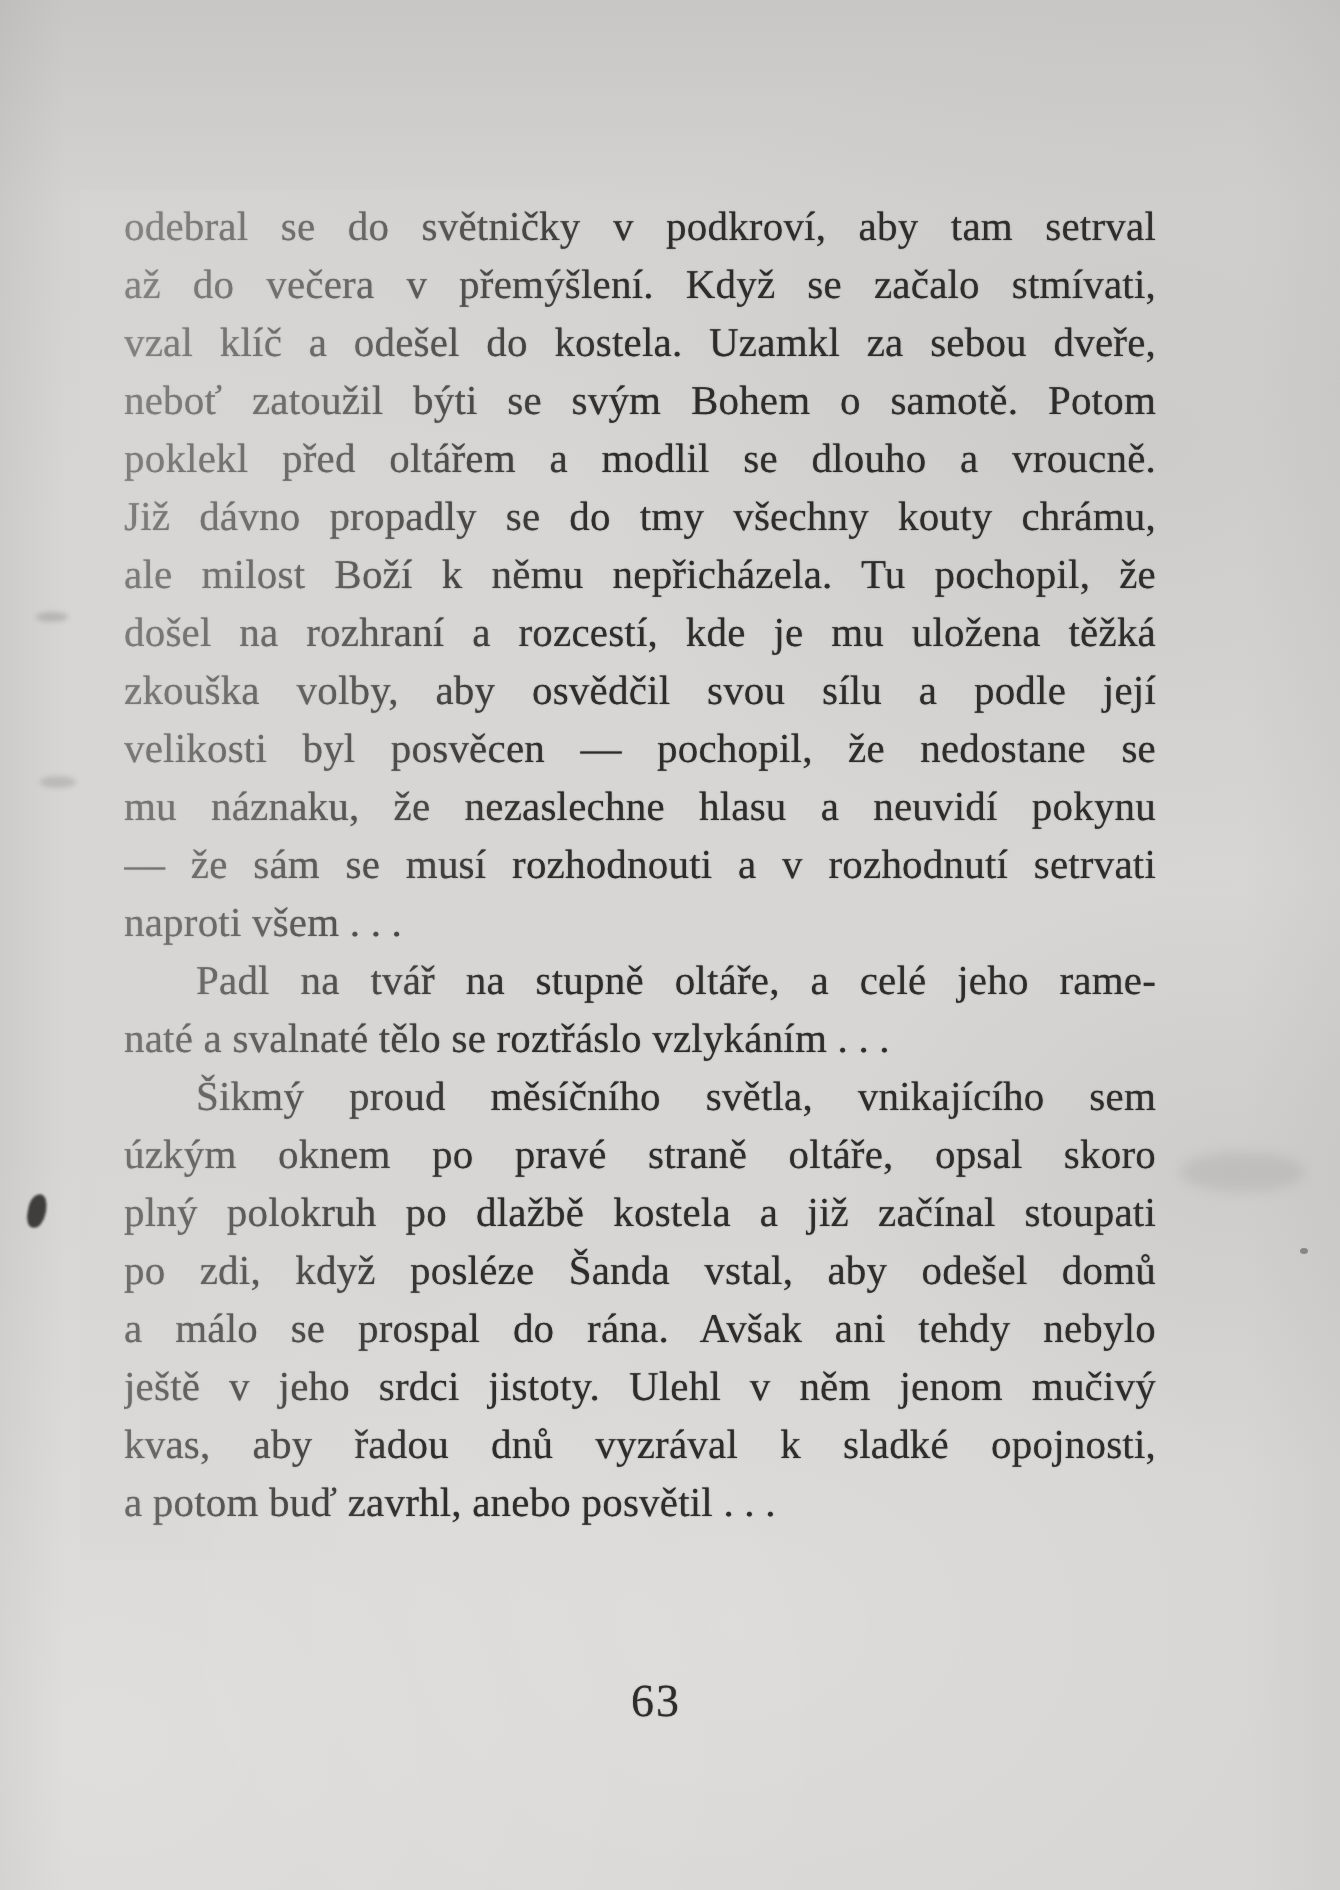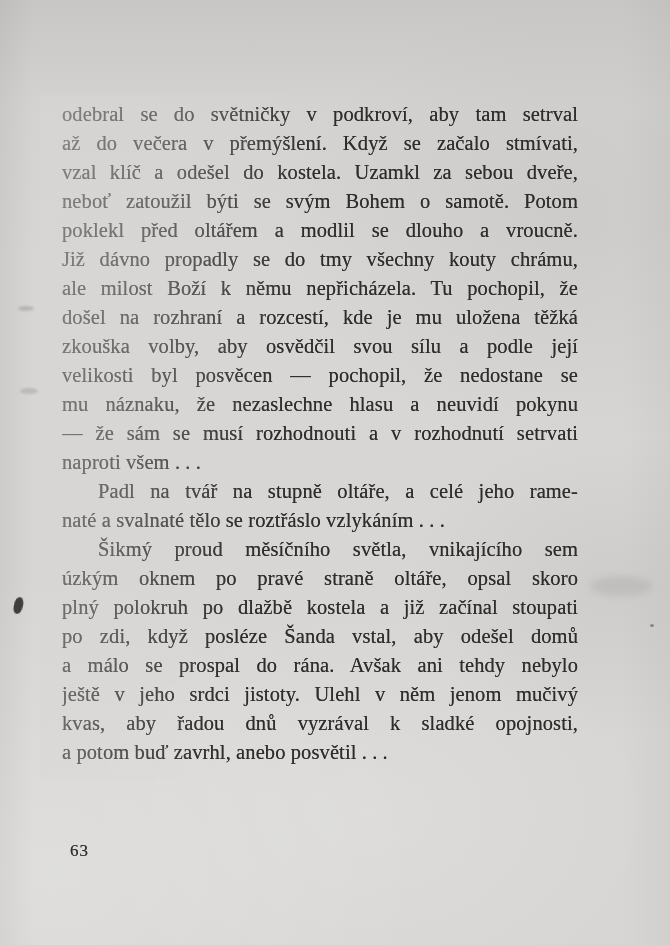--- a/index.html
+++ b/index.html
@@ -31,21 +31,22 @@
     white-space:nowrap;
     text-shadow:0 0 0.6px rgba(46,45,43,0.75);
   }
   .line.last{
     text-align:left;
     text-align-last:left;
   }
   .indent{text-indent:36px;}
   .folio{
     position:absolute;top:838px;left:62px;width:516px;
-    font-size:17px;line-height:26px;
+    text-align:center;
+    font-size:23px;line-height:26px;
     letter-spacing:1px;
     transform:translateX(8px);
     text-shadow:0 0 0.6px rgba(46,45,43,0.7);
   }
   
   .ink-fade{
     position:absolute;left:40px;top:95px;width:340px;height:685px;
     background:linear-gradient(100deg,
       rgba(215,214,212,0.55) 0%,
       rgba(215,214,212,0.34) 32%,

